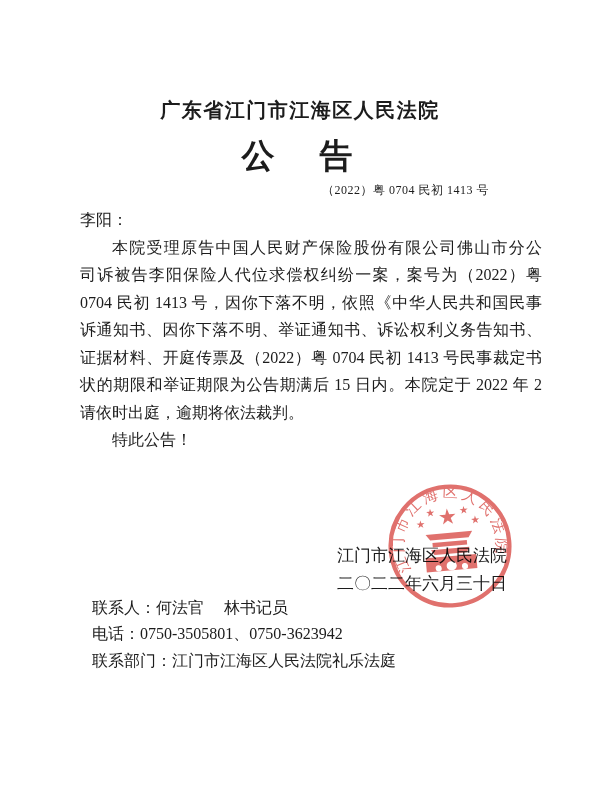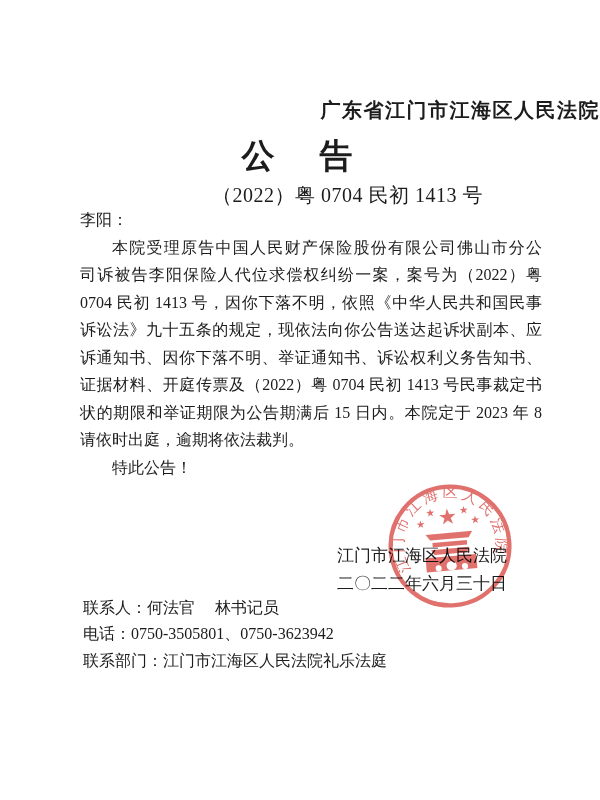--- a/index.html
+++ b/index.html
@@ -7,35 +7,35 @@
     position:relative;
     width:600px;height:800px;
     margin:0 auto;
     background:#ffffff;
     font-family:"Liberation Serif","DejaVu Serif",serif;
     color:#1c1c1c;
     overflow:hidden;
   }
   .court-name{
     position:absolute;top:97px;left:0;right:0;
-    text-align:right;
+    text-align:center;
     font-size:20px;font-weight:700;
     letter-spacing:1.5px;
     margin:0;
   }
   .doc-title{
     position:absolute;top:134px;left:0;right:0;
     text-align:center;
     font-size:33px;font-weight:700;
     letter-spacing:6px;
     margin:0;
   }
   .case-no{
-    position:absolute;top:182px;right:117px;
-    font-size:20px;
+    position:absolute;top:182px;right:111px;
+    font-size:12px;
     letter-spacing:0.5px;
   }
   .body-block{
     position:absolute;top:206px;left:80px;width:462px;
   }
   .line{
     height:27.55px;line-height:27.55px;
     font-size:16px;
     white-space:nowrap;
   }
@@ -44,21 +44,21 @@
     text-align:justify;
     text-align-last:justify;
   }
   .line.ind{ text-indent:32px; }
   .signature{
     position:absolute;top:542px;right:93px;
     text-align:right;
     font-size:17px;line-height:28px;
   }
   .contact{
-    position:absolute;top:595px;left:83px;
+    position:absolute;top:595px;left:92px;
     font-size:16px;line-height:26.4px;
   }
   .seal{
     position:absolute;left:383px;top:479px;
     width:134px;height:134px;
     mix-blend-mode:multiply;
     opacity:0.82;
     transform:rotate(-5deg);
     pointer-events:none;
   }
@@ -70,24 +70,23 @@
 
   <h1 class="court-name">广东省江门市江海区人民法院</h1>
   <h2 class="doc-title">公　告</h2>
   <div class="case-no">（2022）粤 0704 民初 1413 号</div>
 
   <div class="body-block">
     <div class="line">李阳：</div>
     <div class="line fill ind">本院受理原告中国人民财产保险股份有限公司佛山市分公</div>
     <div class="line fill">司诉被告李阳保险人代位求偿权纠纷一案，案号为（2022）粤</div>
     <div class="line fill">0704 民初 1413 号，因你下落不明，依照《中华人民共和国民事</div>
-    <div class="line fill">诉讼法》九十五条的规定，现依法向你公告送达起诉状副本、应</div>
     <div class="line fill">诉通知书、因你下落不明、举证通知书、诉讼权利义务告知书、</div>
     <div class="line fill">证据材料、开庭传票及（2022）粤 0704 民初 1413 号民事裁定书</div>
-    <div class="line fill">状的期限和举证期限为公告期满后 15 日内。本院定于 2023 年 8</div>
+    <div class="line fill">状的期限和举证期限为公告期满后 15 日内。本院定于 2022 年 2</div>
     <div class="line">请依时出庭，逾期将依法裁判。</div>
     <div class="line ind">特此公告！</div>
   </div>
 
   <div class="signature">
     <div>江门市江海区人民法院</div>
     <div>二〇二二年六月三十日</div>
   </div>
 
   <div class="contact">

